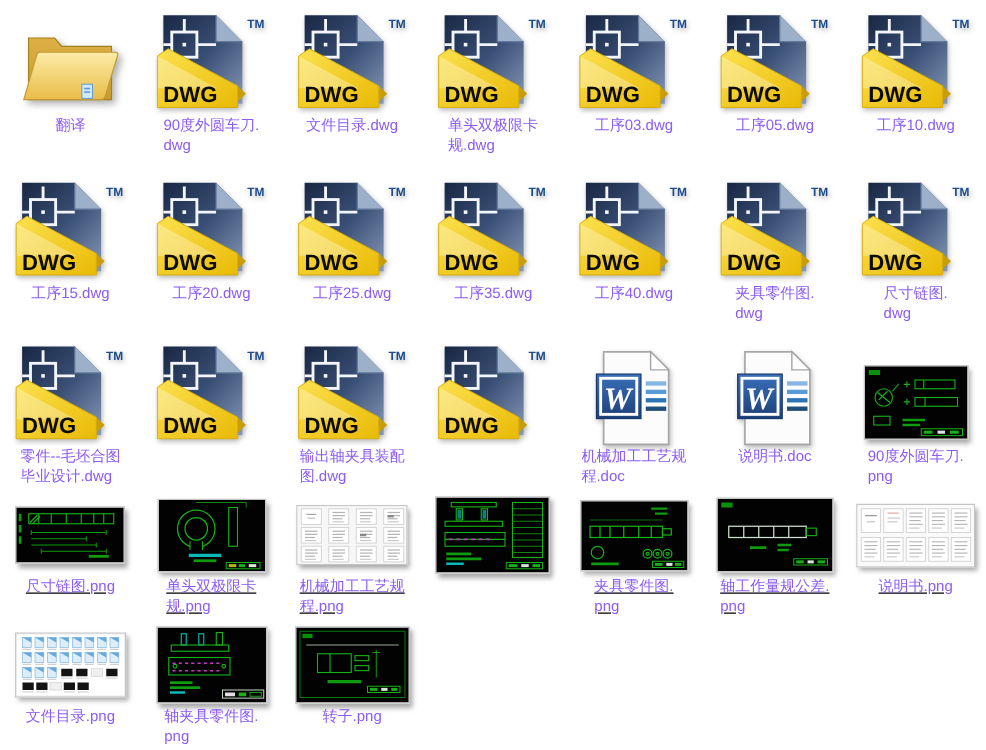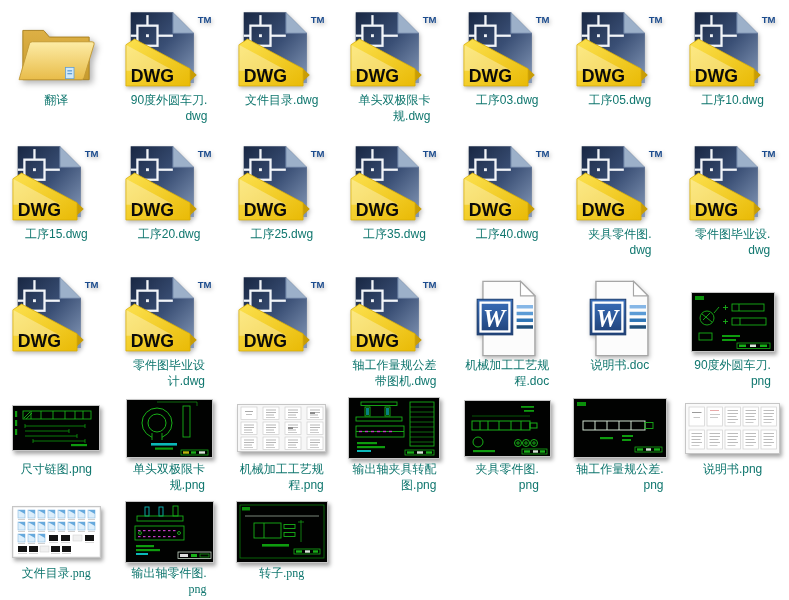--- a/index.html
+++ b/index.html
@@ -7,34 +7,34 @@
     width:789px; height:600px; overflow:hidden;
     background:#ffffff;
     font-family:"Liberation Sans", sans-serif;
   }
   .canvas { width:789px; height:600px; }
   .grid { display:flex; flex-direction:column; }
   .row { display:flex; }
   .row1 { height:134px; }
   .row2 { height:131px; }
   .row3 { height:130px; }
-  .row4 { height:104px; }
-  .row5 { height:99px;font-family:Liberation Serif, serif; }
+  .row4 { height:104px;text-decoration:underline; }
+  .row5 { height:99px; }
   .cell {
     width:112.71px; flex:0 0 112.71px;
     display:flex; flex-direction:column; align-items:center;
     box-sizing:border-box;
   }
   .icon-box { display:flex; justify-content:center; }
   .row1 .icon-box, .row2 .icon-box, .row3 .icon-box { height:92px; align-items:flex-end; }
   .row4 .icon-box, .row5 .icon-box { height:66px; align-items:center; }
   .row3 .thumb { margin-bottom:5px; }
   .label {
-    font-size:12px; line-height:15.5px; color:#0f766e;
-    text-align:right; white-space:pre-line; margin-top:1px; max-width:110px;
+    font-size:12px; line-height:15.5px; color:#8b5cf6;
+    text-align:left; white-space:pre-line; margin-top:1px; max-width:110px;
   }
   .file-ico { filter:drop-shadow(1.5px 2px 2px rgba(0,0,0,0.28)); }
   .folder-svg { filter:drop-shadow(3px 3px 3px rgba(0,0,0,0.30)); }
   .thumb {
     display:inline-block; line-height:0; background:#fff;
     border:1px solid #c6c6c6;
     box-shadow:2px 3px 4px rgba(0,0,0,0.35);
   }
 </style>
 </head>
@@ -389,21 +389,21 @@
     </g>
     <rect x="23" y="24" width="3" height="3" fill="#f2f5f9"></rect>
     <path d="M2 35 L11 29 L69 60 L69 78 L2 78 Z" fill="url(#gYellow)"></path>
     <path d="M2 35 L52 62 L2 62 Z" fill="#ffffff" opacity="0.32"></path>
     <path d="M69 60 L76 66.5 L69 73 Z" fill="#c99d04"></path>
     <path d="M2 35 L11 29 L69 60 L69 78 L2 78 Z" fill="none" stroke="#d8ad05" stroke-width="0.8"></path>
     <text x="7" y="73.5" font-size="18.5" font-weight="bold" fill="#0b0b0b">DWG</text>
     <text x="77" y="12" font-size="10" font-weight="bold" fill="#1c4c8e">TM</text>
   </svg>
           </div>
-          <div class="label">零件图毕业设.
+          <div class="label">尺寸链图.
 dwg</div>
         </div>
       </div>
       <div class="row row3">
         <div class="cell">
           <div class="icon-box">
             <svg class="file-ico" width="90" height="81" viewBox="0 0 94 84">
     <path d="M7 1 L51 1 L73 23 L73 75 L7 75 Z" fill="url(#gPage)"></path>
     <path d="M51 1 L51 23 L73 23 Z" fill="#9cb0c9"></path>
     <path d="M51 1 L51 23 L73 23" fill="none" stroke="#63799c" stroke-width="1"></path>
@@ -416,93 +416,93 @@
     </g>
     <rect x="23" y="24" width="3" height="3" fill="#f2f5f9"></rect>
     <path d="M2 35 L11 29 L69 60 L69 78 L2 78 Z" fill="url(#gYellow)"></path>
     <path d="M2 35 L52 62 L2 62 Z" fill="#ffffff" opacity="0.32"></path>
     <path d="M69 60 L76 66.5 L69 73 Z" fill="#c99d04"></path>
     <path d="M2 35 L11 29 L69 60 L69 78 L2 78 Z" fill="none" stroke="#d8ad05" stroke-width="0.8"></path>
     <text x="7" y="73.5" font-size="18.5" font-weight="bold" fill="#0b0b0b">DWG</text>
     <text x="77" y="12" font-size="10" font-weight="bold" fill="#1c4c8e">TM</text>
   </svg>
           </div>
-        </div>
-        <div class="cell">
-          <div class="icon-box">
-            <svg class="file-ico" width="90" height="81" viewBox="0 0 94 84">
-    <path d="M7 1 L51 1 L73 23 L73 75 L7 75 Z" fill="url(#gPage)"></path>
-    <path d="M51 1 L51 23 L73 23 Z" fill="#9cb0c9"></path>
-    <path d="M51 1 L51 23 L73 23" fill="none" stroke="#63799c" stroke-width="1"></path>
-    <g stroke="#f2f5f9" stroke-width="2.4" fill="none">
-      <rect x="14" y="15" width="21" height="21"></rect>
-      <path d="M24.5 15 V4"></path>
-      <path d="M24.5 36 V46"></path>
-      <path d="M35 25.5 H51"></path>
-      <path d="M14 25.5 H7"></path>
-    </g>
-    <rect x="23" y="24" width="3" height="3" fill="#f2f5f9"></rect>
-    <path d="M2 35 L11 29 L69 60 L69 78 L2 78 Z" fill="url(#gYellow)"></path>
-    <path d="M2 35 L52 62 L2 62 Z" fill="#ffffff" opacity="0.32"></path>
-    <path d="M69 60 L76 66.5 L69 73 Z" fill="#c99d04"></path>
-    <path d="M2 35 L11 29 L69 60 L69 78 L2 78 Z" fill="none" stroke="#d8ad05" stroke-width="0.8"></path>
-    <text x="7" y="73.5" font-size="18.5" font-weight="bold" fill="#0b0b0b">DWG</text>
-    <text x="77" y="12" font-size="10" font-weight="bold" fill="#1c4c8e">TM</text>
-  </svg>
-          </div>
-          <div class="label">零件图毕业设
-计.dwg</div>
-        </div>
-        <div class="cell">
-          <div class="icon-box">
-            <svg class="file-ico" width="90" height="81" viewBox="0 0 94 84">
-    <path d="M7 1 L51 1 L73 23 L73 75 L7 75 Z" fill="url(#gPage)"></path>
-    <path d="M51 1 L51 23 L73 23 Z" fill="#9cb0c9"></path>
-    <path d="M51 1 L51 23 L73 23" fill="none" stroke="#63799c" stroke-width="1"></path>
-    <g stroke="#f2f5f9" stroke-width="2.4" fill="none">
-      <rect x="14" y="15" width="21" height="21"></rect>
-      <path d="M24.5 15 V4"></path>
-      <path d="M24.5 36 V46"></path>
-      <path d="M35 25.5 H51"></path>
-      <path d="M14 25.5 H7"></path>
-    </g>
-    <rect x="23" y="24" width="3" height="3" fill="#f2f5f9"></rect>
-    <path d="M2 35 L11 29 L69 60 L69 78 L2 78 Z" fill="url(#gYellow)"></path>
-    <path d="M2 35 L52 62 L2 62 Z" fill="#ffffff" opacity="0.32"></path>
-    <path d="M69 60 L76 66.5 L69 73 Z" fill="#c99d04"></path>
-    <path d="M2 35 L11 29 L69 60 L69 78 L2 78 Z" fill="none" stroke="#d8ad05" stroke-width="0.8"></path>
-    <text x="7" y="73.5" font-size="18.5" font-weight="bold" fill="#0b0b0b">DWG</text>
-    <text x="77" y="12" font-size="10" font-weight="bold" fill="#1c4c8e">TM</text>
-  </svg>
-          </div>
-        </div>
-        <div class="cell">
-          <div class="icon-box">
-            <svg class="file-ico" width="90" height="81" viewBox="0 0 94 84">
-    <path d="M7 1 L51 1 L73 23 L73 75 L7 75 Z" fill="url(#gPage)"></path>
-    <path d="M51 1 L51 23 L73 23 Z" fill="#9cb0c9"></path>
-    <path d="M51 1 L51 23 L73 23" fill="none" stroke="#63799c" stroke-width="1"></path>
-    <g stroke="#f2f5f9" stroke-width="2.4" fill="none">
-      <rect x="14" y="15" width="21" height="21"></rect>
-      <path d="M24.5 15 V4"></path>
-      <path d="M24.5 36 V46"></path>
-      <path d="M35 25.5 H51"></path>
-      <path d="M14 25.5 H7"></path>
-    </g>
-    <rect x="23" y="24" width="3" height="3" fill="#f2f5f9"></rect>
-    <path d="M2 35 L11 29 L69 60 L69 78 L2 78 Z" fill="url(#gYellow)"></path>
-    <path d="M2 35 L52 62 L2 62 Z" fill="#ffffff" opacity="0.32"></path>
-    <path d="M69 60 L76 66.5 L69 73 Z" fill="#c99d04"></path>
-    <path d="M2 35 L11 29 L69 60 L69 78 L2 78 Z" fill="none" stroke="#d8ad05" stroke-width="0.8"></path>
-    <text x="7" y="73.5" font-size="18.5" font-weight="bold" fill="#0b0b0b">DWG</text>
-    <text x="77" y="12" font-size="10" font-weight="bold" fill="#1c4c8e">TM</text>
-  </svg>
-          </div>
-          <div class="label">轴工作量规公差
-带图机.dwg</div>
+          <div class="label">零件--毛坯合图
+毕业设计.dwg</div>
+        </div>
+        <div class="cell">
+          <div class="icon-box">
+            <svg class="file-ico" width="90" height="81" viewBox="0 0 94 84">
+    <path d="M7 1 L51 1 L73 23 L73 75 L7 75 Z" fill="url(#gPage)"></path>
+    <path d="M51 1 L51 23 L73 23 Z" fill="#9cb0c9"></path>
+    <path d="M51 1 L51 23 L73 23" fill="none" stroke="#63799c" stroke-width="1"></path>
+    <g stroke="#f2f5f9" stroke-width="2.4" fill="none">
+      <rect x="14" y="15" width="21" height="21"></rect>
+      <path d="M24.5 15 V4"></path>
+      <path d="M24.5 36 V46"></path>
+      <path d="M35 25.5 H51"></path>
+      <path d="M14 25.5 H7"></path>
+    </g>
+    <rect x="23" y="24" width="3" height="3" fill="#f2f5f9"></rect>
+    <path d="M2 35 L11 29 L69 60 L69 78 L2 78 Z" fill="url(#gYellow)"></path>
+    <path d="M2 35 L52 62 L2 62 Z" fill="#ffffff" opacity="0.32"></path>
+    <path d="M69 60 L76 66.5 L69 73 Z" fill="#c99d04"></path>
+    <path d="M2 35 L11 29 L69 60 L69 78 L2 78 Z" fill="none" stroke="#d8ad05" stroke-width="0.8"></path>
+    <text x="7" y="73.5" font-size="18.5" font-weight="bold" fill="#0b0b0b">DWG</text>
+    <text x="77" y="12" font-size="10" font-weight="bold" fill="#1c4c8e">TM</text>
+  </svg>
+          </div>
+        </div>
+        <div class="cell">
+          <div class="icon-box">
+            <svg class="file-ico" width="90" height="81" viewBox="0 0 94 84">
+    <path d="M7 1 L51 1 L73 23 L73 75 L7 75 Z" fill="url(#gPage)"></path>
+    <path d="M51 1 L51 23 L73 23 Z" fill="#9cb0c9"></path>
+    <path d="M51 1 L51 23 L73 23" fill="none" stroke="#63799c" stroke-width="1"></path>
+    <g stroke="#f2f5f9" stroke-width="2.4" fill="none">
+      <rect x="14" y="15" width="21" height="21"></rect>
+      <path d="M24.5 15 V4"></path>
+      <path d="M24.5 36 V46"></path>
+      <path d="M35 25.5 H51"></path>
+      <path d="M14 25.5 H7"></path>
+    </g>
+    <rect x="23" y="24" width="3" height="3" fill="#f2f5f9"></rect>
+    <path d="M2 35 L11 29 L69 60 L69 78 L2 78 Z" fill="url(#gYellow)"></path>
+    <path d="M2 35 L52 62 L2 62 Z" fill="#ffffff" opacity="0.32"></path>
+    <path d="M69 60 L76 66.5 L69 73 Z" fill="#c99d04"></path>
+    <path d="M2 35 L11 29 L69 60 L69 78 L2 78 Z" fill="none" stroke="#d8ad05" stroke-width="0.8"></path>
+    <text x="7" y="73.5" font-size="18.5" font-weight="bold" fill="#0b0b0b">DWG</text>
+    <text x="77" y="12" font-size="10" font-weight="bold" fill="#1c4c8e">TM</text>
+  </svg>
+          </div>
+          <div class="label">输出轴夹具装配
+图.dwg</div>
+        </div>
+        <div class="cell">
+          <div class="icon-box">
+            <svg class="file-ico" width="90" height="81" viewBox="0 0 94 84">
+    <path d="M7 1 L51 1 L73 23 L73 75 L7 75 Z" fill="url(#gPage)"></path>
+    <path d="M51 1 L51 23 L73 23 Z" fill="#9cb0c9"></path>
+    <path d="M51 1 L51 23 L73 23" fill="none" stroke="#63799c" stroke-width="1"></path>
+    <g stroke="#f2f5f9" stroke-width="2.4" fill="none">
+      <rect x="14" y="15" width="21" height="21"></rect>
+      <path d="M24.5 15 V4"></path>
+      <path d="M24.5 36 V46"></path>
+      <path d="M35 25.5 H51"></path>
+      <path d="M14 25.5 H7"></path>
+    </g>
+    <rect x="23" y="24" width="3" height="3" fill="#f2f5f9"></rect>
+    <path d="M2 35 L11 29 L69 60 L69 78 L2 78 Z" fill="url(#gYellow)"></path>
+    <path d="M2 35 L52 62 L2 62 Z" fill="#ffffff" opacity="0.32"></path>
+    <path d="M69 60 L76 66.5 L69 73 Z" fill="#c99d04"></path>
+    <path d="M2 35 L11 29 L69 60 L69 78 L2 78 Z" fill="none" stroke="#d8ad05" stroke-width="0.8"></path>
+    <text x="7" y="73.5" font-size="18.5" font-weight="bold" fill="#0b0b0b">DWG</text>
+    <text x="77" y="12" font-size="10" font-weight="bold" fill="#1c4c8e">TM</text>
+  </svg>
+          </div>
         </div>
         <div class="cell">
           <div class="icon-box">
             <svg class="file-ico" width="64" height="77" viewBox="0 0 66 80">
     <path d="M8 1.5 L47 1.5 L62 16.5 L62 78.5 L8 78.5 Z" fill="#fcfcfc" stroke="#a6a6a6" stroke-width="1.4"></path>
     <path d="M47 1.5 L47 16.5 L62 16.5 Z" fill="#ffffff" stroke="#a6a6a6" stroke-width="1.2"></path>
     <rect x="2" y="20" width="37" height="37" fill="url(#gW)" stroke="#17386b" stroke-width="1"></rect>
     <rect x="5.5" y="23.5" width="30" height="30" fill="none" stroke="#ffffff" stroke-width="2.4"></rect>
     <text x="8" y="49" font-size="26" font-weight="bold" font-style="italic" fill="#ffffff" font-family="'Liberation Serif',serif">W</text>
     <rect x="43" y="26" width="17" height="3.6" fill="#85b6e6"></rect>
@@ -682,22 +682,20 @@
       <rect x="8" y="44" width="20" height="2.2" fill="#0e9b0e"></rect>
       <rect x="8" y="48" width="28" height="2.2" fill="#0e9b0e"></rect>
       <rect x="8" y="52" width="14" height="2" fill="#0bb8b8"></rect>
       <rect x="56" y="52" width="29" height="5" fill="none" stroke="#18b018" stroke-width="0.8"></rect>
       <rect x="58" y="53.3" width="7" height="2.4" fill="#18b018"></rect>
       <rect x="68" y="53.3" width="6" height="2.4" fill="#d8e8d8"></rect>
       <rect x="77" y="53.3" width="6" height="2.4" fill="#18b018"></rect>
     </svg>
   </div>
           </div>
-          <div class="label">输出轴夹具转配
-图.png</div>
         </div>
         <div class="cell">
           <div class="icon-box">
             <div class="thumb">
     <svg width="85" height="55" viewBox="0 0 85 55">
       <rect width="85" height="55" fill="#010201"></rect>
       <rect x="56" y="5" width="13" height="1.8" fill="#0e9b0e"></rect>
       <rect x="59" y="9" width="10" height="1.8" fill="#0e9b0e"></rect>
       <g stroke="#18b018" stroke-width="1" fill="none">
         <rect x="7" y="20" width="58" height="9"></rect>
@@ -874,21 +872,21 @@
       <rect x="10" y="43" width="18" height="2.2" fill="#0e9b0e"></rect>
       <rect x="10" y="47" width="24" height="2.2" fill="#0e9b0e"></rect>
       <rect x="10" y="51" width="12" height="2" fill="#0bb8b8"></rect>
       <rect x="52" y="50" width="33" height="6.5" fill="none" stroke="#c8d8c8" stroke-width="0.8"></rect>
       <rect x="54" y="52" width="8" height="3" fill="#e0e0e0"></rect>
       <rect x="65" y="52" width="6" height="3" fill="#18b018"></rect>
       <rect x="74" y="52" width="9" height="3" fill="none" stroke="#18b018" stroke-width="0.7"></rect>
     </svg>
   </div>
           </div>
-          <div class="label">输出轴零件图.
+          <div class="label">轴夹具零件图.
 png</div>
         </div>
         <div class="cell">
           <div class="icon-box">
             <div class="thumb">
     <svg width="90" height="60" viewBox="0 0 90 60">
       <rect width="90" height="60" fill="#010201"></rect>
       <rect x="3" y="3" width="84" height="53" fill="none" stroke="#0c7a0c" stroke-width="0.8"></rect>
       <rect x="5" y="5" width="8" height="3.5" fill="#0a8f0a"></rect>
       <line x1="8" y1="14" x2="82" y2="14" stroke="#9aa89a" stroke-width="0.8"></line>

